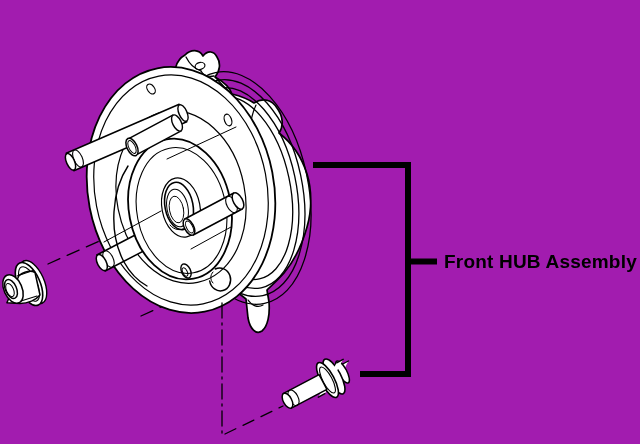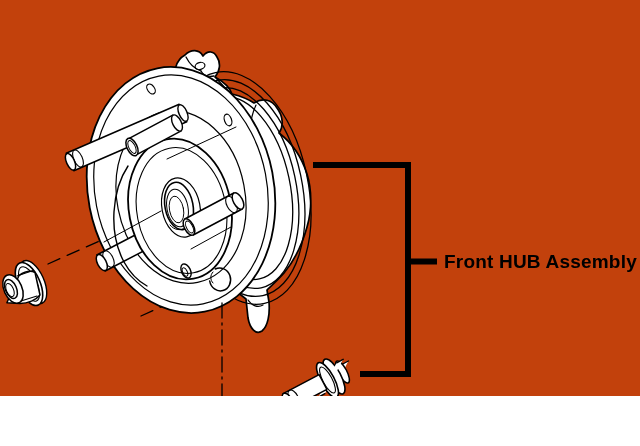--- a/index.html
+++ b/index.html
@@ -3,22 +3,22 @@
 <meta charset="utf-8">
 <style>
   html, body {
     margin: 0;
     padding: 0;
     background: #ffffff;
   }
   .stage {
     position: relative;
     width: 640px;
-    height: 396px;
-    background: #c2410c;
+    height: 444px;
+    background: #a21caf;
     overflow: hidden;
     font-family: "Liberation Sans", sans-serif;
   }
   .diagram-svg {
     position: absolute;
     left: 0;
     top: 0;
   }
   .callout-label {
     position: absolute;

